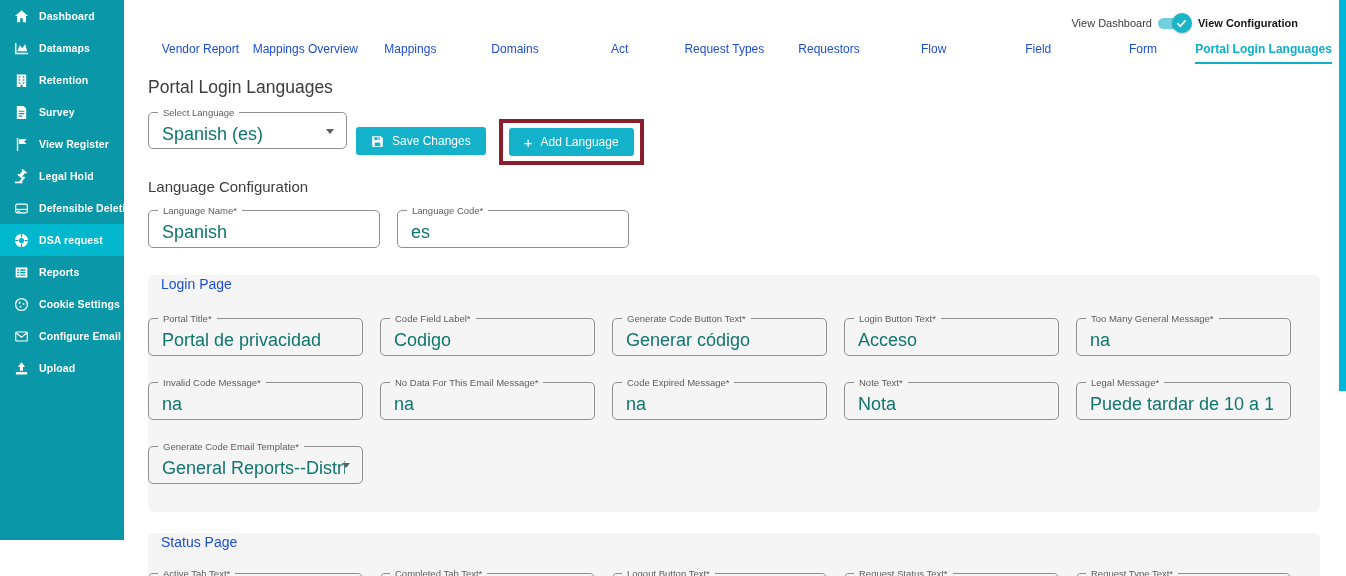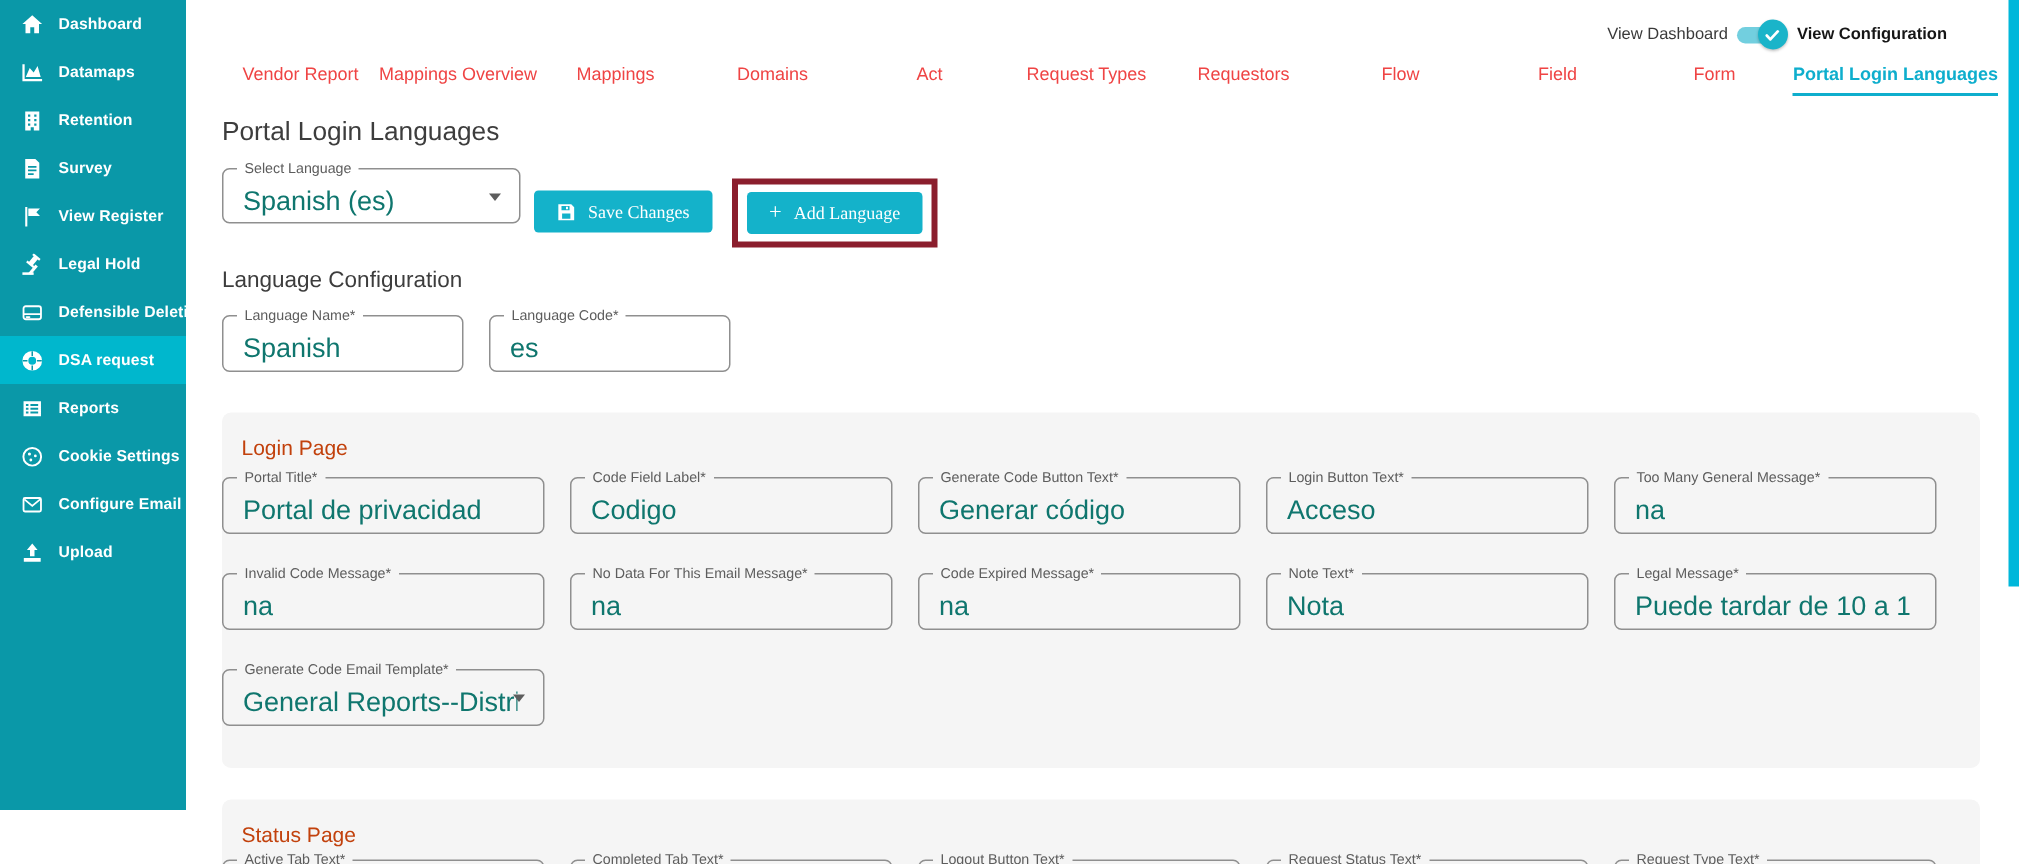--- a/index.html
+++ b/index.html
@@ -31,21 +31,21 @@
   .toggle-track { position:absolute; left:0; top:5px; width:28px; height:11px;
     border-radius:6px; background:#72cfdf; }
   .toggle-knob { position:absolute; right:0; top:0; width:20px; height:20px;
     border-radius:50%; background:#1ab4c9; display:flex; align-items:center;
     justify-content:center; box-shadow:0 1px 2px rgba(0,0,0,.25); }
   .toggle-knob svg { width:11px; height:11px; }
 
   
   .tabs { position:absolute; top:34px; left:24px; right:14px; height:30px;
     display:flex; }
-  .tab { flex:1 1 0; text-align:center; font-size:12px; color:#ef4444;
+  .tab { flex:1 1 0; text-align:center; font-size:12px; color:#1d4ed8;
     padding-top:8px; cursor:pointer; white-space:nowrap; }
   .tab.active { color:#0eaecd; font-weight:700; border-bottom:2px solid #0eaecd; }
 
   .page-title { position:absolute; top:77px; left:24px; font-size:17.5px;
     font-weight:400; color:#3d3d3d; }
 
   
   .mfield { position:relative; height:38px; border:1px solid #8f8f8f;
     border-radius:5px; background:transparent; }
   .mlabel { position:absolute; top:-7px; left:9px; padding:0 5px;
@@ -58,41 +58,41 @@
     border-left:4.5px solid transparent; border-right:4.5px solid transparent;
     border-top:5.5px solid #5d5d5d; }
 
   .select-language { position:absolute; top:112px; left:24px; width:199px; }
   .select-language .mfield { height:37px; }
 
   .controls { position:absolute; top:119px; left:232px; display:flex;
     align-items:flex-start; }
   .btn { display:inline-flex; align-items:center; gap:8px; background:#14b2ca;
     color:#fff; font-size:12px; font-weight:400; height:28px; padding:0 15px;
-    border:none; border-radius:3px; cursor:pointer; white-space:nowrap;font-family:Liberation Serif, serif; }
+    border:none; border-radius:3px; cursor:pointer; white-space:nowrap; }
   .btn .plus { font-size:15px; font-weight:400; line-height:1; }
   .btn svg { width:13px; height:13px; }
   .save-btn { margin-top:8px; }
   .annotation-box { margin-left:13px; border:4px solid #8b1e2d; padding:5px 6px;
     display:inline-block; }
 
   .section-title { position:absolute; font-size:15px; font-weight:400;
     color:#3d3d3d; }
   .lang-config-title { top:178px; left:24px; }
   .lang-fields { position:absolute; top:210px; left:24px; display:flex;
     gap:17px; }
-  .lang-fields .mfield { width:161px; }
+  .lang-fields .mfield { width:232px; }
 
   
   .card { position:absolute; left:24px; width:1172px; background:#f5f5f5;
     border-radius:6px; --fbg:#f5f5f5; }
   .login-card { top:275px; height:237px; }
   .status-card { top:533px; height:230px; }
-  .card-title { position:absolute; top:15px; left:13px; font-size:14px;
-    color:#c2410c; }
+  .card-title { position:absolute; top:1px; left:13px; font-size:14px;
+    color:#1d4ed8; }
   .fgrid { position:absolute; left:0; display:grid;
     grid-template-columns:repeat(5,215px); column-gap:17px; row-gap:26px; }
   .login-card .fgrid { top:43px; }
   .status-card .fgrid { top:40px; }
 
   
   .scroll-thumb { position:absolute; right:0; top:0; width:7px; height:391px;
     background:#00b7da; z-index:9; }
 </style>
 </head>

